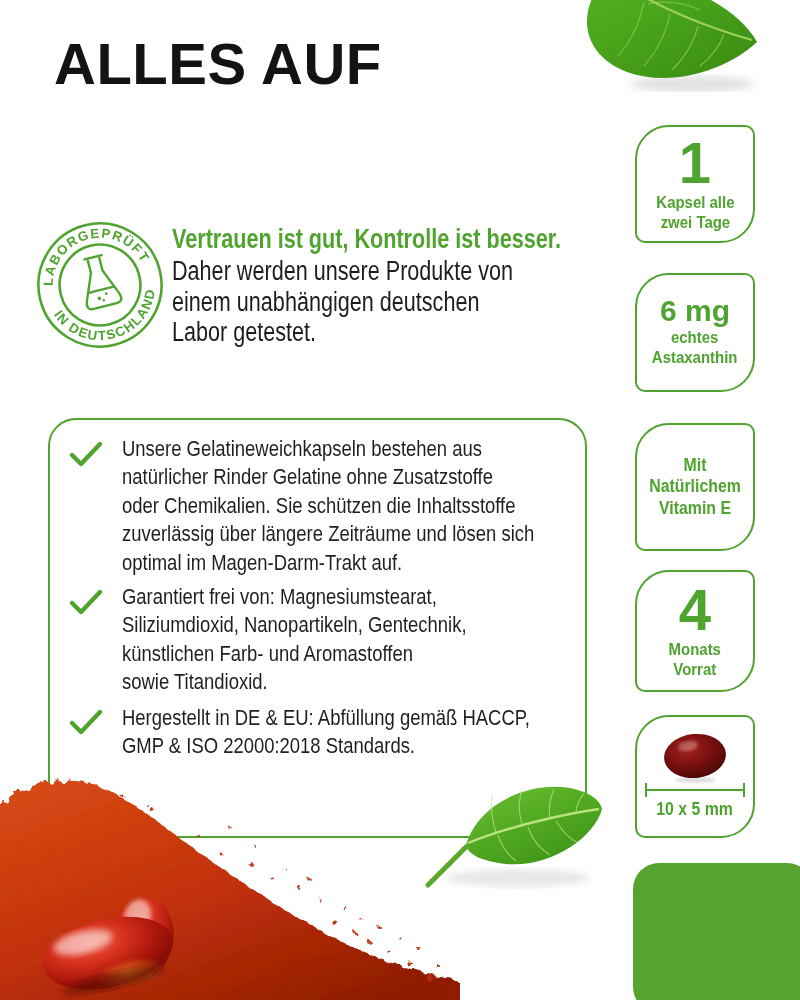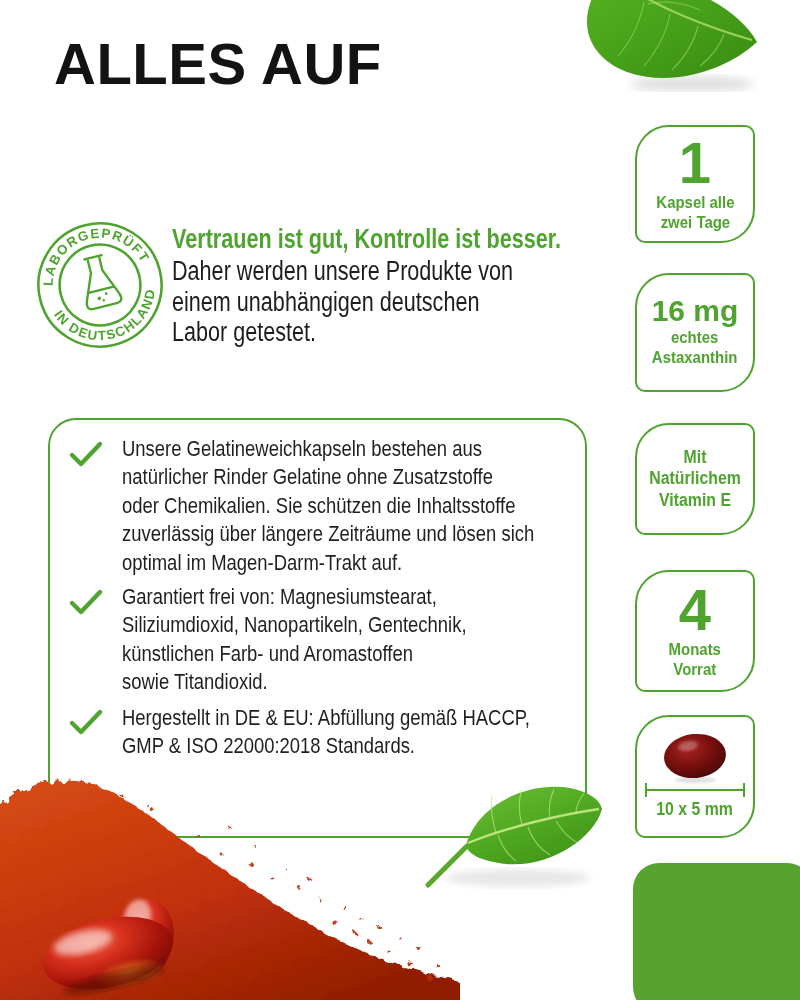--- a/index.html
+++ b/index.html
@@ -37,21 +37,21 @@
     border:2px solid var(--green,#4FA32F);border-radius:34px 10px 34px 10px;
     display:flex;flex-direction:column;align-items:center;justify-content:center;
     text-align:center;color:var(--green,#4FA32F);}
   .fact-big{font-weight:bold;line-height:.95;}
   .big-num{font-size:58px;}
   .big-dose{font-size:30px;}
   .fact-label{font-size:17px;font-weight:bold;line-height:1.17;white-space:pre-line;
     transform:scaleX(.88);margin-top:3px;}
   .card-dose{top:125px;height:118px;}
   .card-amount{top:273px;height:119px;}
-  .card-vitamin{top:423px;height:112px;}
+  .card-vitamin{top:423px;height:128px;}
   .card-vitamin .fact-label{font-size:18px;margin-top:0;}
   .card-supply{top:570px;height:122px;}
   .card-capsule{top:715px;height:123px;}
   .card-capsule .fact-label{font-size:18px;margin-top:1px;}
   .size-ruler{margin-top:-2px;}
   .size-ruler line{stroke:var(--green,#4FA32F);stroke-width:2px;}
   
   .green-panel{position:absolute;left:633px;top:863px;width:180px;height:150px;
     background:var(--green-solid,#57A32F);border-radius:26px;}
   
@@ -124,21 +124,21 @@
   <div class="check-text ti3">Hergestellt in DE &amp; EU: Abfüllung gemäß HACCP,
 GMP &amp; ISO 22000:2018 Standards.</div>
 
   <div class="fact-card card-dose">
     <div class="fact-big big-num">1</div>
     <div class="fact-label">Kapsel alle
 zwei Tage</div>
   </div>
 
   <div class="fact-card card-amount">
-    <div class="fact-big big-dose">16 mg</div>
+    <div class="fact-big big-dose">6 mg</div>
     <div class="fact-label">echtes
 Astaxanthin</div>
   </div>
 
   <div class="fact-card card-vitamin">
     <div class="fact-label">Mit
 Natürlichem
 Vitamin E</div>
   </div>
 

